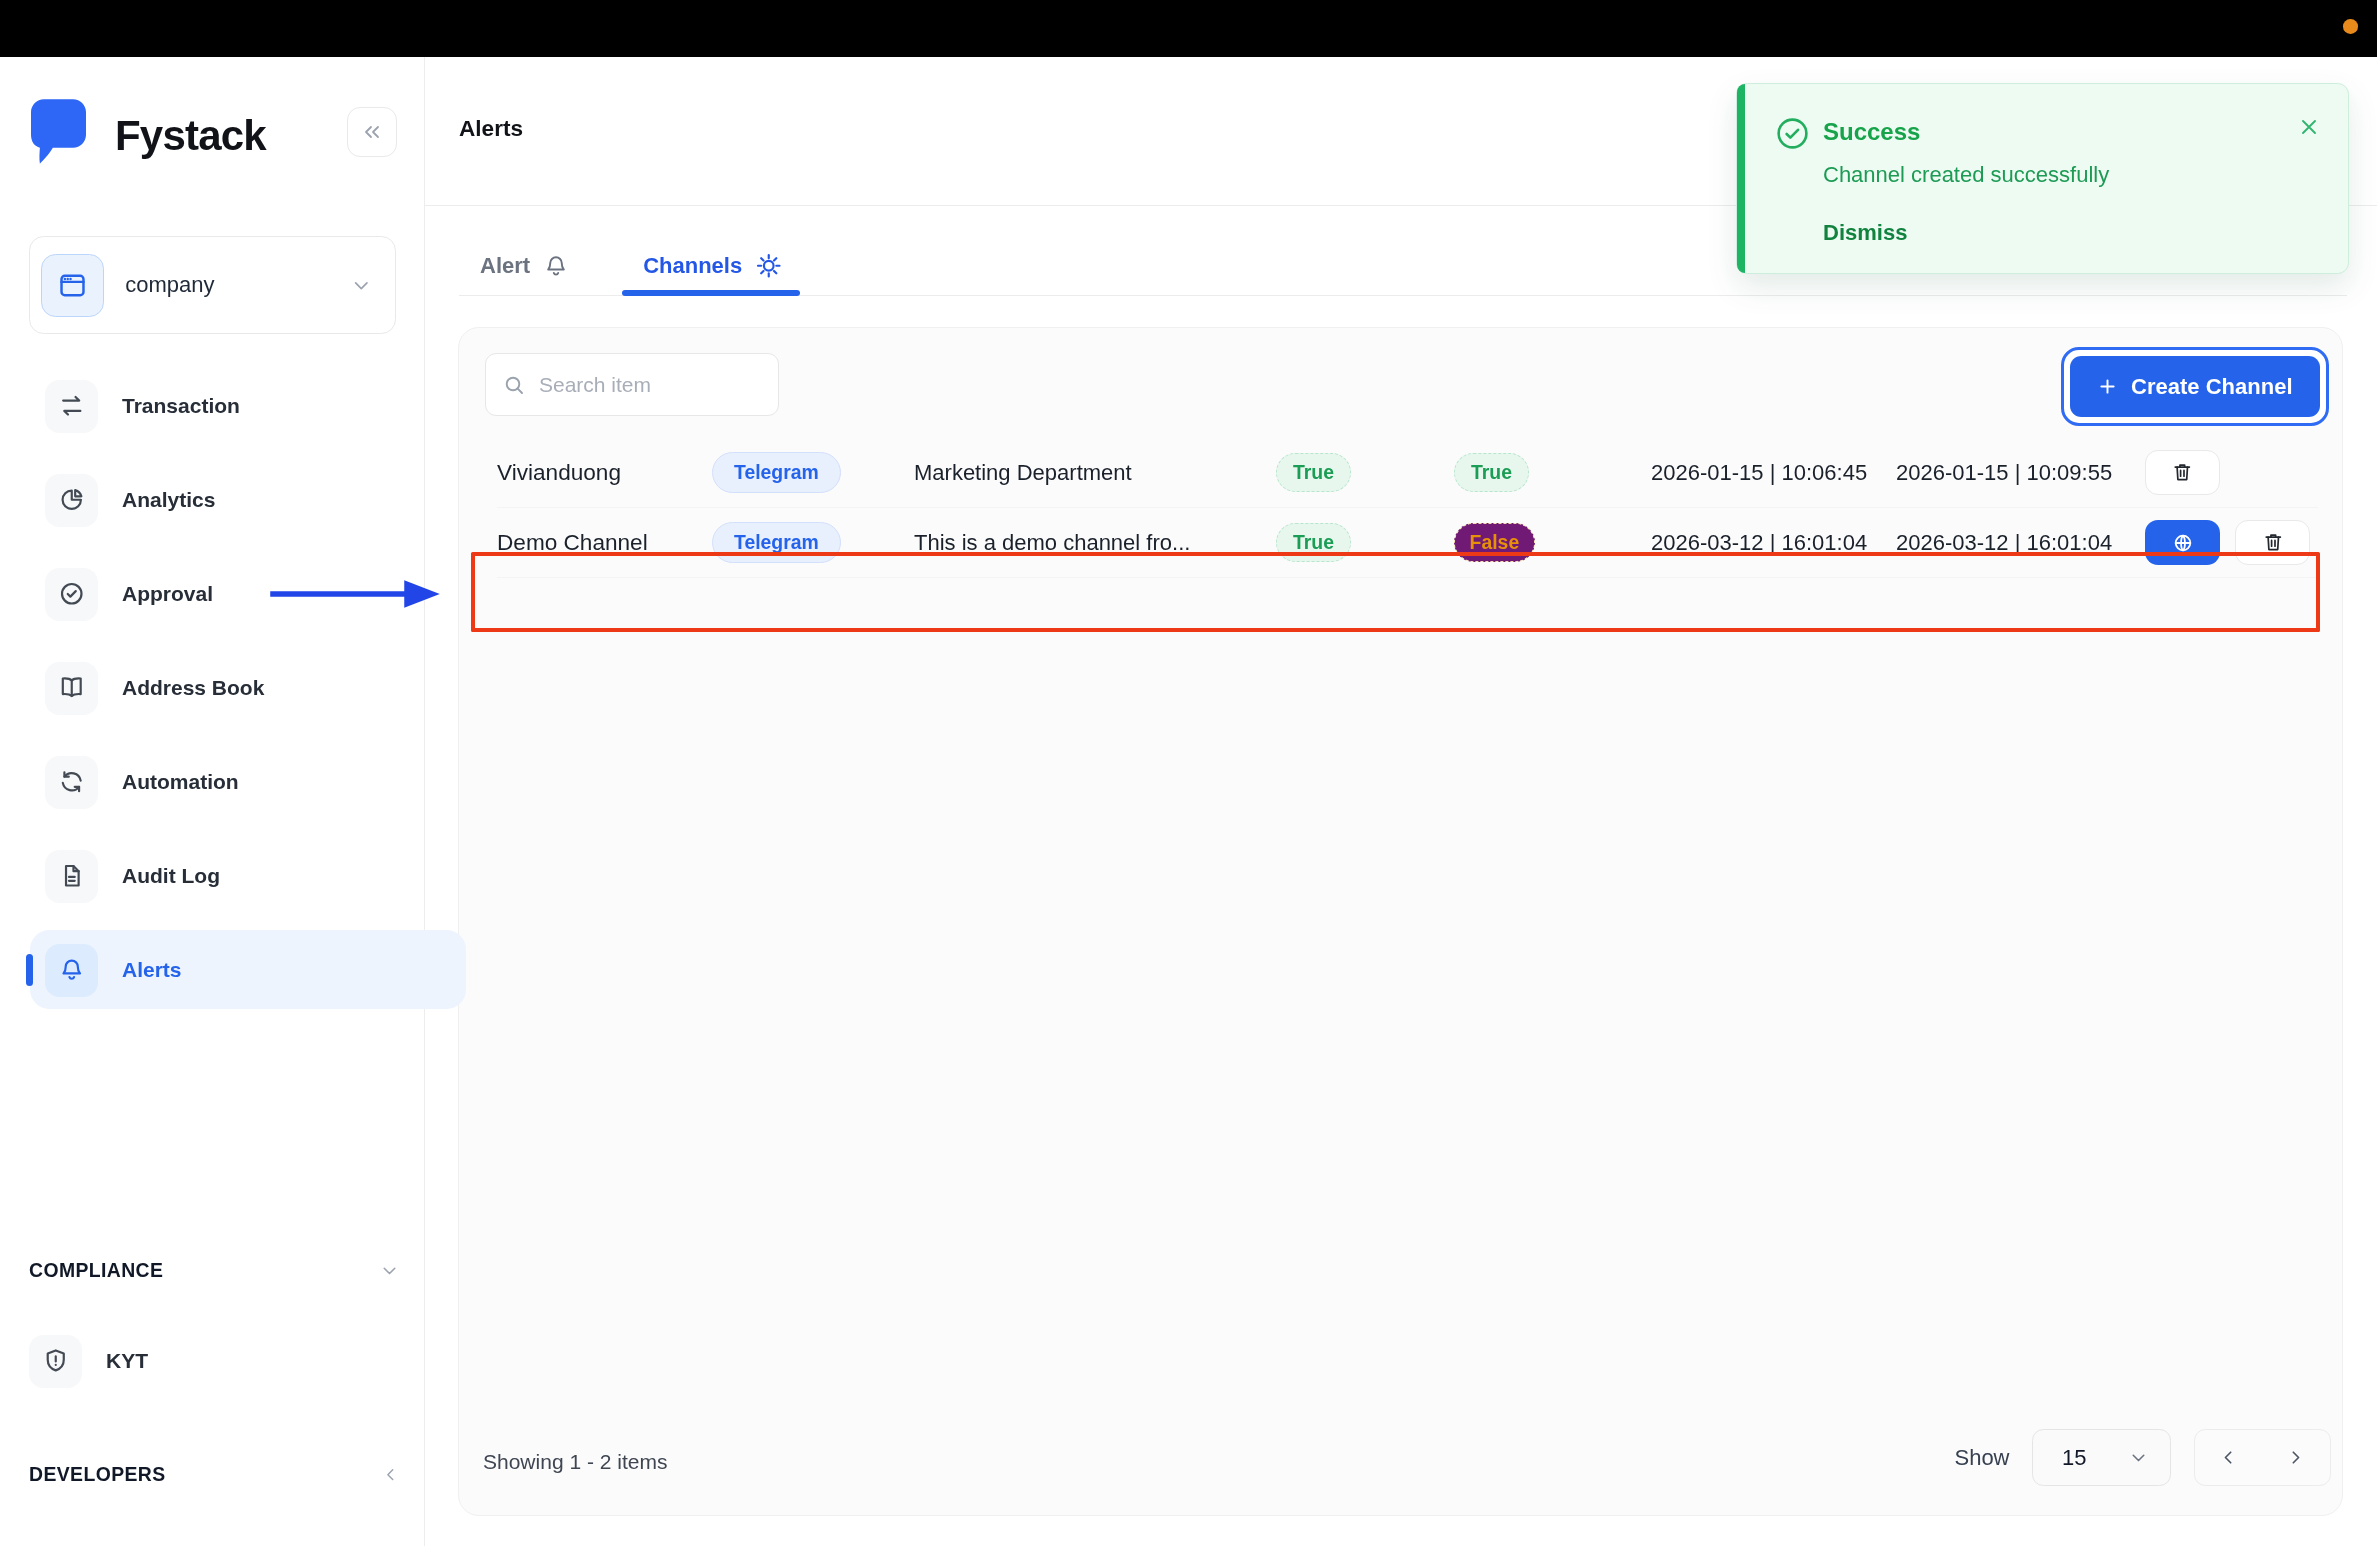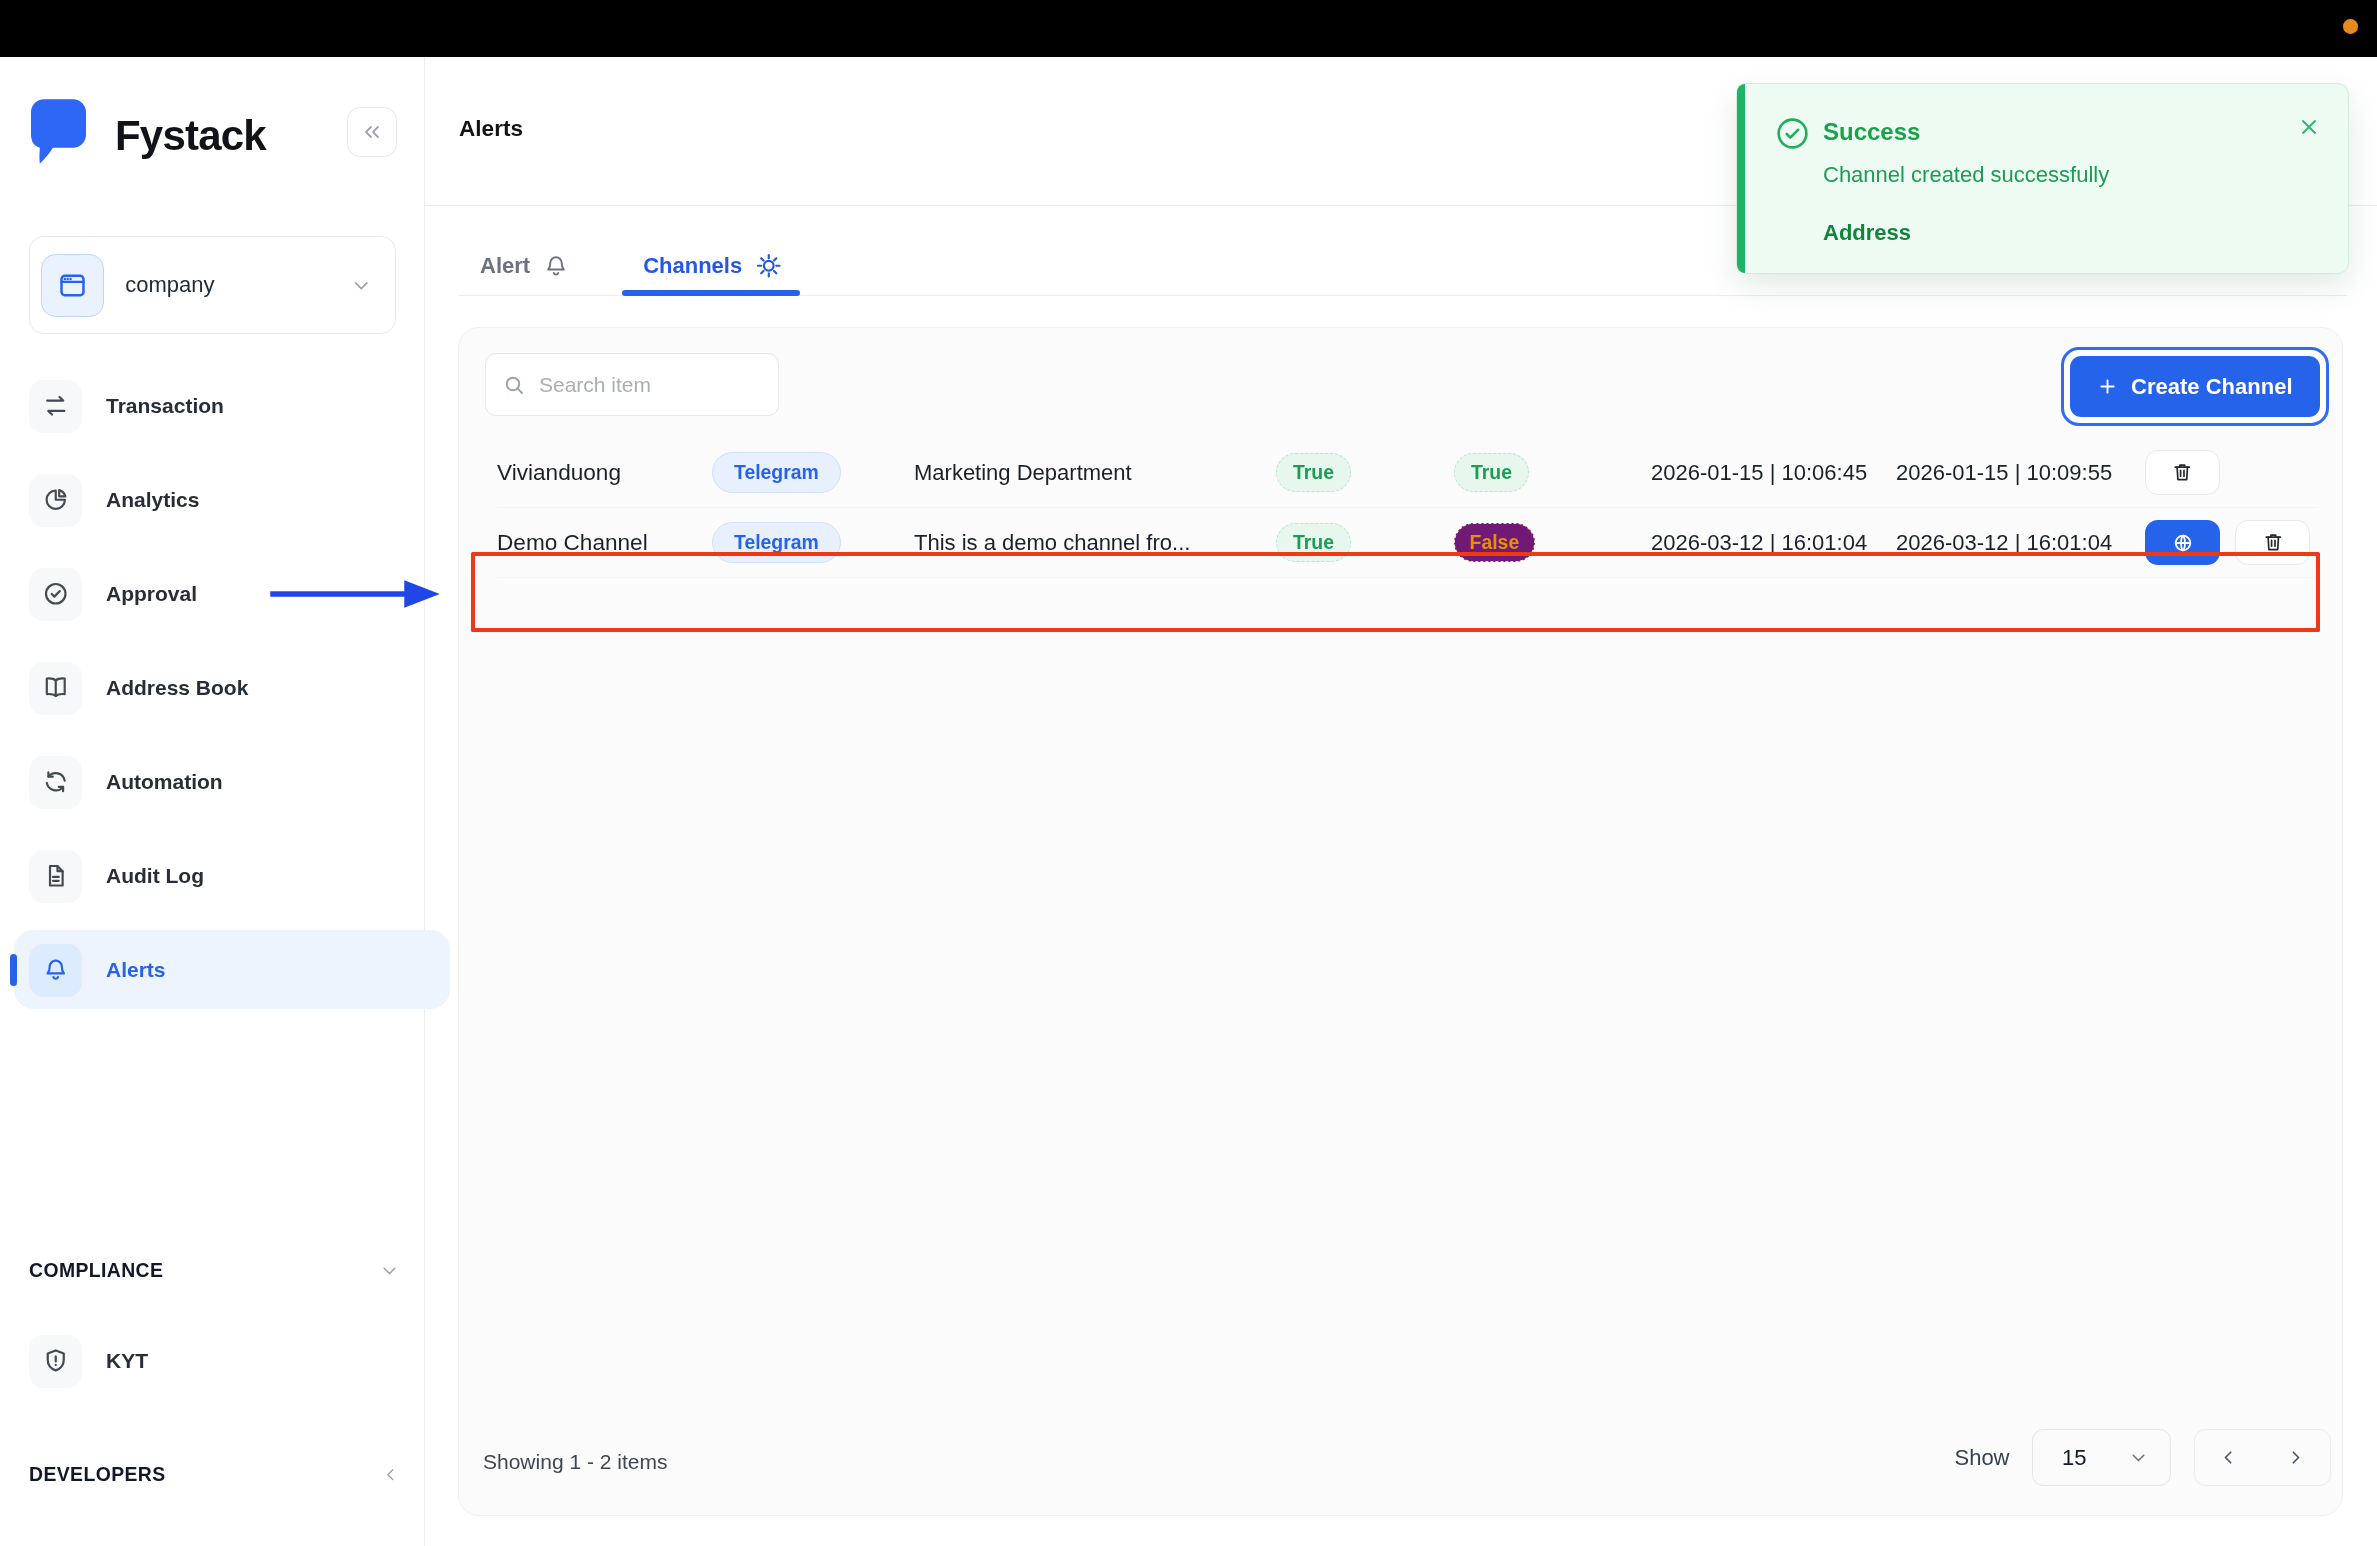--- a/index.html
+++ b/index.html
@@ -16,21 +16,21 @@
   .logo-mark { position:absolute; left:31px; top:42px; width:55px; height:65px; }
   .brand-name { position:absolute; left:115px; top:55px; font-size:42px; font-weight:800; color:#111318; letter-spacing:-0.8px; }
   .collapse-btn { position:absolute; left:347px; top:50px; width:50px; height:50px; border:1.6px solid #e9e9e9; border-radius:13px; background:#fff; display:flex; align-items:center; justify-content:center; color:#9ca3af; }
   .hline { position:absolute; height:0.8px; background:#ececec; }
 
   .workspace { position:absolute; left:29px; top:179px; width:367px; height:98px; border:1.6px solid #e9e9e9; border-radius:14.6px; background:#fff; display:flex; align-items:center; }
   .ws-tile { width:63px; height:63px; margin-left:11.3px; border-radius:14.6px; background:#eaf2fe; border:1.6px solid #bcd5fb; display:flex; align-items:center; justify-content:center; color:#2563eb; }
   .ws-name { margin-left:21px; font-size:22px; color:#1f2937; }
   .ws-chevron { position:absolute; right:22.6px; color:#9ca3af; }
 
-  .nav { position:absolute; left:0; top:302px; width:465px; }
+  .nav { position:absolute; left:16px; top:302px; width:465px; }
   .nav-item { position:relative; height:94px; display:flex; align-items:center; padding-left:29px; }
   .tile { width:53px; height:53px; border-radius:14.6px; background:#f7f8f9; display:flex; align-items:center; justify-content:center; color:#434a54; flex:0 0 53px; z-index:1; }
   .nav-label { margin-left:24px; font-size:21px; font-weight:600; color:#272e38; z-index:1; }
   .nav-item.active::before { content:""; position:absolute; left:13.7px; right:14.6px; top:7.3px; bottom:8px; background:#edf4fe; border-radius:19.4px; }
   .nav-item.active .tile { background:#dcebfd; color:#2563eb; }
   .nav-item.active .nav-label { color:#2563eb; }
   .ind { display:none; }
   .nav-item.active .ind { display:block; position:absolute; left:9.7px; top:31px; width:7.3px; height:32px; border-radius:4.9px; background:#2563eb; z-index:2; }
 
   .section-row { position:absolute; left:29px; right:24px; height:37px; display:flex; align-items:center; justify-content:space-between; color:#111827; }
@@ -363,21 +363,21 @@
 
   <div class="toast">
     <span class="toast-icon">
       <svg width="37" height="37" viewBox="0 0 24 24" fill="none" stroke="currentColor" stroke-width="1.7" stroke-linecap="round" stroke-linejoin="round">
           <circle cx="12" cy="12" r="9"></circle>
           <path d="M8.2 12.3l2.4 2.4 5-5.1"></path>
         </svg>
     </span>
     <span class="toast-title">Success</span>
     <span class="toast-msg">Channel created successfully</span>
-    <span class="toast-action">Address</span>
+    <span class="toast-action">Dismiss</span>
     <span class="toast-close">
       <svg width="24" height="24" viewBox="0 0 24 24" fill="none" stroke="currentColor" stroke-width="1.9" stroke-linecap="round">
           <path d="M6 6l12 12M18 6L6 18"></path>
         </svg>
     </span>
   </div>
 
   <div class="anno-rect"></div>
   <div class="anno-arrow">
     <svg width="176" height="36" viewBox="0 0 218 44">

